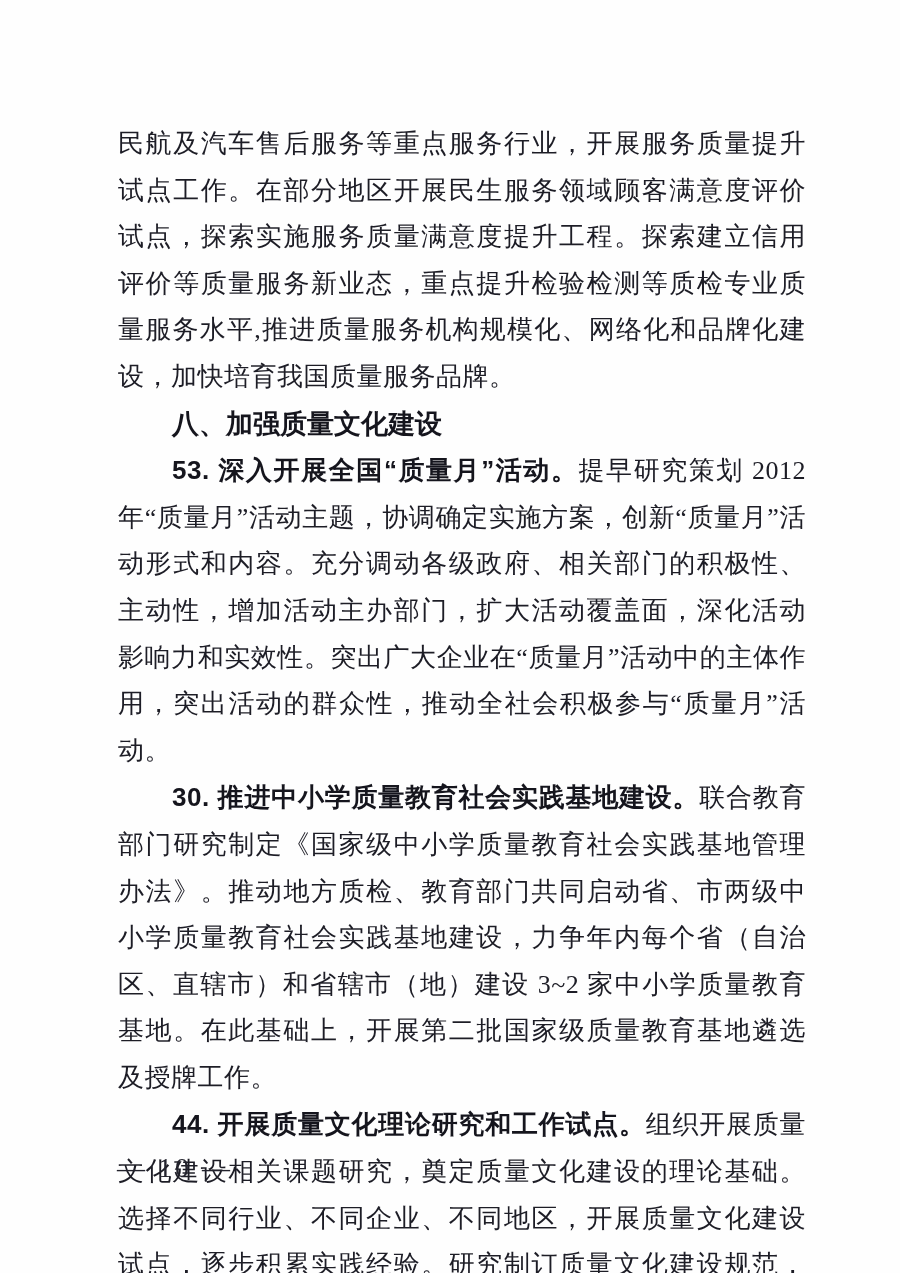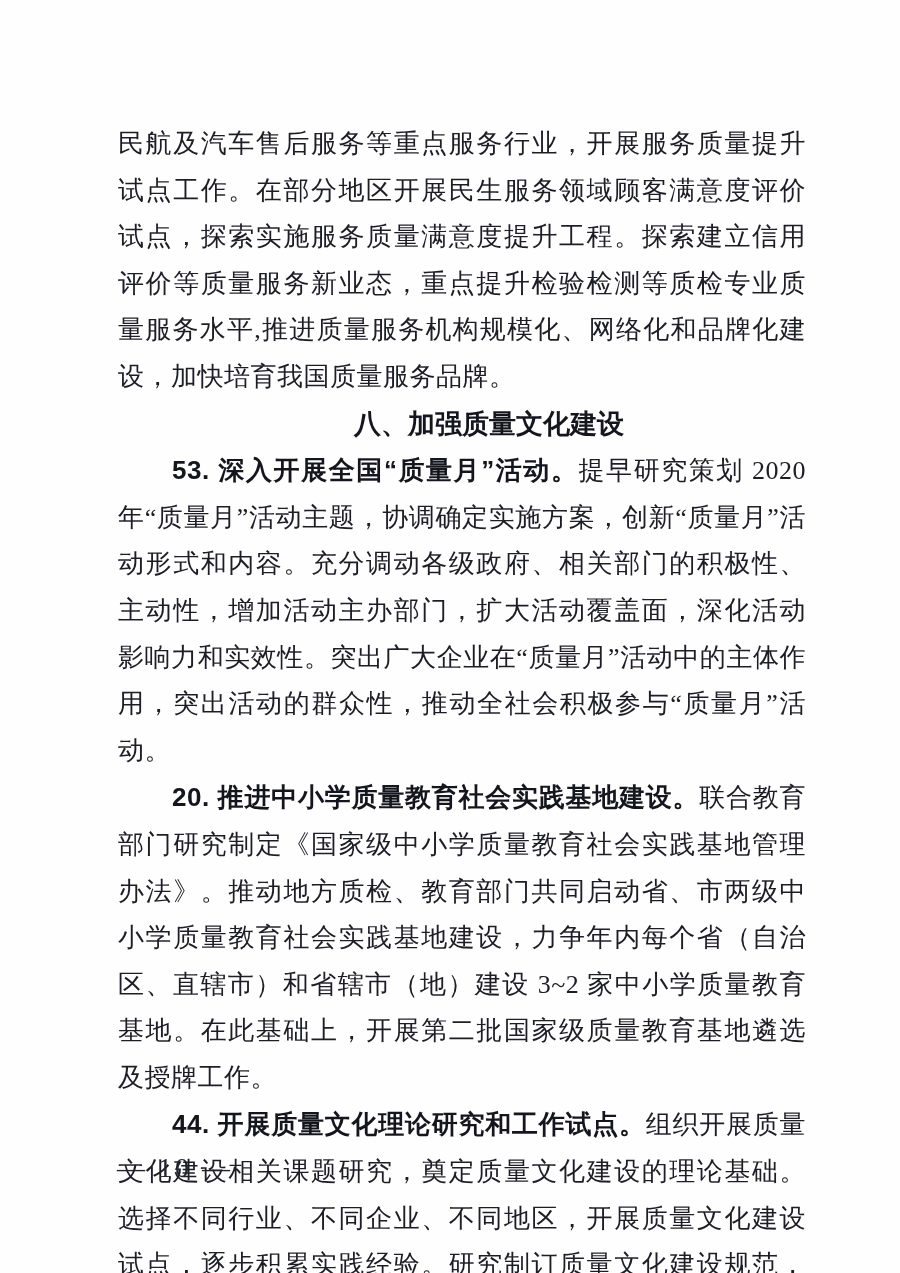--- a/index.html
+++ b/index.html
@@ -32,21 +32,21 @@
   .indent {
     text-indent: 54px;
   }
   .section-heading {
     margin: 0;
     font-size: 27px;
     line-height: 46.6px;
     font-weight: bold;
     font-family: "Liberation Sans", "DejaVu Sans", sans-serif;
     text-indent: 54px;
-    text-align: center;
+    text-align: left;
     color: #15151d;
   }
   .para-lead {
     font-weight: bold;
     font-family: "Liberation Sans", "DejaVu Sans", sans-serif;
     color: #15151d;
   }
   .page-footer {
     position: absolute;
     left: 117px;
@@ -59,21 +59,21 @@
 </style>
 </head>
 <body>
 
 <div class="page">
 
   <p class="body-text">民航及汽车售后服务等重点服务行业，开展服务质量提升试点工作。在部分地区开展民生服务领域顾客满意度评价试点，探索实施服务质量满意度提升工程。探索建立信用评价等质量服务新业态，重点提升检验检测等质检专业质量服务水平,推进质量服务机构规模化、网络化和品牌化建设，加快培育我国质量服务品牌。</p>
 
   <h2 class="section-heading">八、加强质量文化建设</h2>
 
-  <p class="body-text indent"><span class="para-lead">53. 深入开展全国“质量月”活动。</span><span>提早研究策划 2020 年“质量月”活动主题，协调确定实施方案，创新“质量月”活动形式和内容。充分调动各级政府、相关部门的积极性、主动性，增加活动主办部门，扩大活动覆盖面，深化活动影响力和实效性。突出广大企业在“质量月”活动中的主体作用，突出活动的群众性，推动全社会积极参与“质量月”活动。</span></p>
+  <p class="body-text indent"><span class="para-lead">53. 深入开展全国“质量月”活动。</span><span>提早研究策划 2012 年“质量月”活动主题，协调确定实施方案，创新“质量月”活动形式和内容。充分调动各级政府、相关部门的积极性、主动性，增加活动主办部门，扩大活动覆盖面，深化活动影响力和实效性。突出广大企业在“质量月”活动中的主体作用，突出活动的群众性，推动全社会积极参与“质量月”活动。</span></p>
 
-  <p class="body-text indent"><span class="para-lead">20. 推进中小学质量教育社会实践基地建设。</span><span>联合教育部门研究制定《国家级中小学质量教育社会实践基地管理办法》。推动地方质检、教育部门共同启动省、市两级中小学质量教育社会实践基地建设，力争年内每个省（自治区、直辖市）和省辖市（地）建设 3~2 家中小学质量教育基地。在此基础上，开展第二批国家级质量教育基地遴选及授牌工作。</span></p>
+  <p class="body-text indent"><span class="para-lead">30. 推进中小学质量教育社会实践基地建设。</span><span>联合教育部门研究制定《国家级中小学质量教育社会实践基地管理办法》。推动地方质检、教育部门共同启动省、市两级中小学质量教育社会实践基地建设，力争年内每个省（自治区、直辖市）和省辖市（地）建设 3~2 家中小学质量教育基地。在此基础上，开展第二批国家级质量教育基地遴选及授牌工作。</span></p>
 
   <p class="body-text indent"><span class="para-lead">44. 开展质量文化理论研究和工作试点。</span><span>组织开展质量文化建设相关课题研究，奠定质量文化建设的理论基础。选择不同行业、不同企业、不同地区，开展质量文化建设试点，逐步积累实践经验。研究制订质量文化建设规范，推动工作有序开展。</span></p>
 
 </div>
 
 <div class="page-footer">— 10 —</div>
 
 </body></html>

